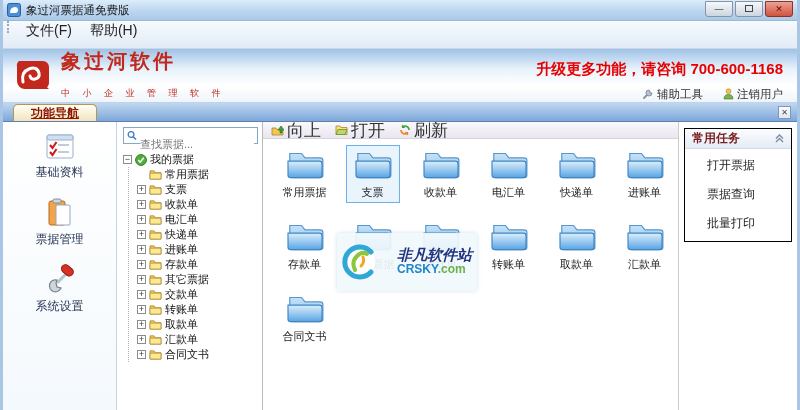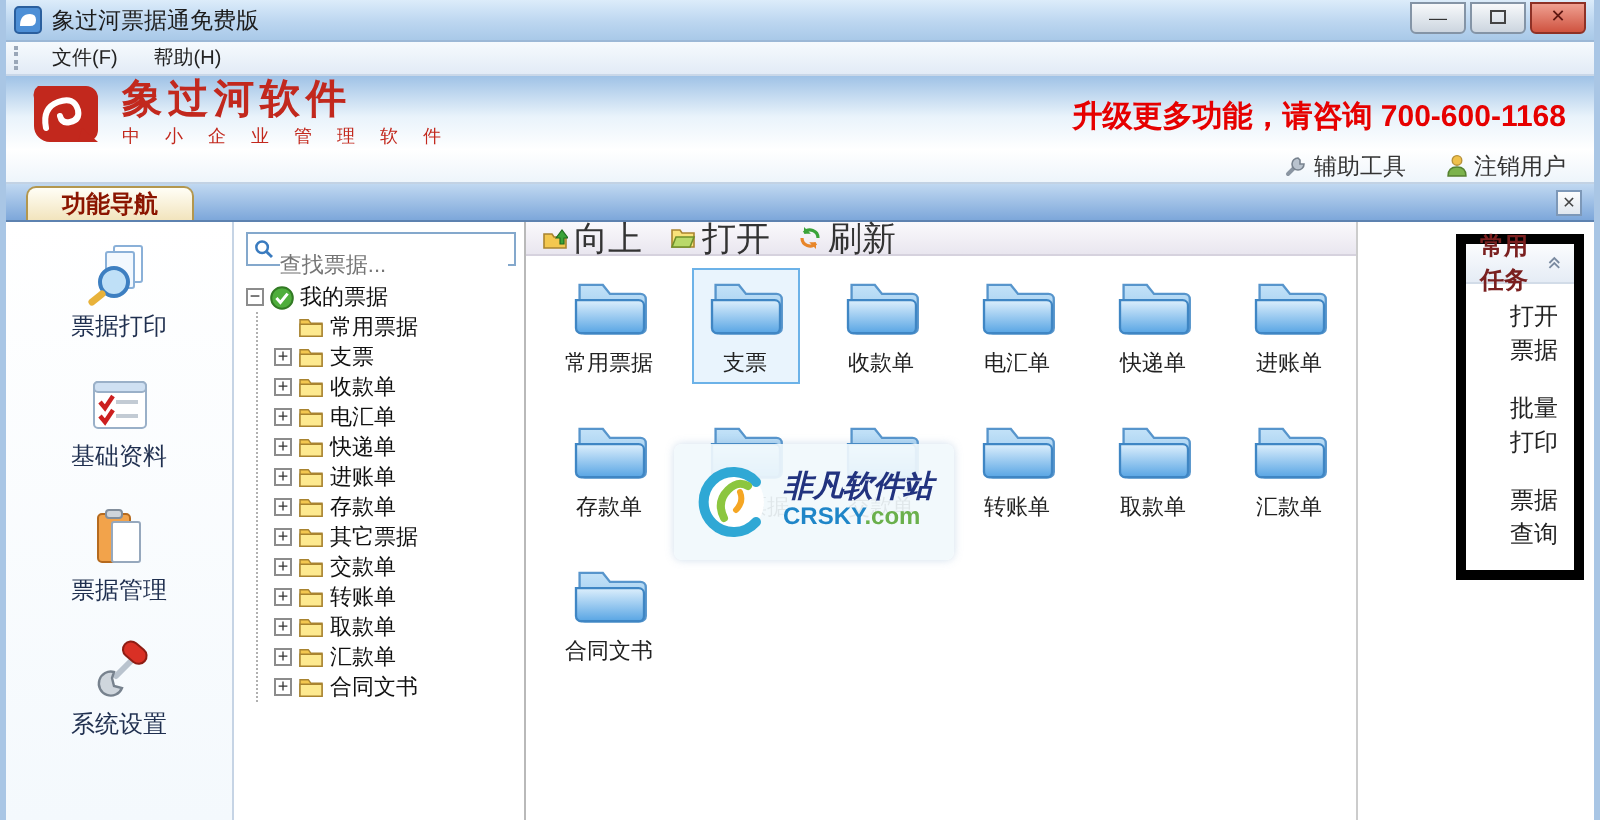--- a/index.html
+++ b/index.html
@@ -13,44 +13,44 @@
     display:flex; align-items:center; padding:0 4px; border-bottom:1px solid #9cb8d6; }
   .app-ico { width:14px; height:14px; margin-right:5px; }
   .title-text { font-size:11.5px; color:#1c1c1c; flex:1; }
   .winbtns { display:flex; gap:2px; align-items:flex-start; margin-top:-3px; }
   .wbtn { width:28px; height:16px; border:1px solid #8494a6; border-radius:0 0 3px 3px;
     background:linear-gradient(#f7f9fb,#ccd5df); font-size:9px; color:#333;
     display:flex; align-items:center; justify-content:center; cursor:pointer; }
   .wbtn.close { background:linear-gradient(#efa091,#cf5340); border-color:#8e3126; color:#5c1510; font-weight:bold; }
   .maxglyph { width:8px; height:7px; border:1px solid #444; display:block; }
   
-  .menubar { height:17px; background:linear-gradient(#f6fafd,#e2ebf6);
-    border-bottom:1px solid #c9d7e8; display:flex; align-items:center; font-size:10px; color:#222; }
+  .menubar { height:28px; background:linear-gradient(#f6fafd,#e2ebf6);
+    border-bottom:1px solid #c9d7e8; display:flex; align-items:flex-start; font-size:14px; color:#222; }
   .grip { width:5px; height:12px; border-left:2px dotted #9aa7b8; margin:0 5px 0 4px; }
   .menu-item { padding:1px 9px; cursor:pointer; }
   
   .banner { height:37px; position:relative;
     background:linear-gradient(180deg,#9fc2e6 0%,#e9f3fb 55%,#ffffff 100%); }
   .logo { position:absolute; left:10px; top:1px; display:flex; align-items:center; gap:6px; }
   .brandcol { display:flex; flex-direction:column; }
   .brand { font-size:20px; font-weight:bold; color:#c2281d; letter-spacing:3px; line-height:22px; }
-  .slogan { font-size:9px; color:#c2281d; letter-spacing:5px; margin-top:1px; }
+  .slogan { font-size:9px; color:#c2281d; letter-spacing:5px; margin-top:15px; }
   .promo { position:absolute; right:14px; top:11px; font-size:15px; font-weight:bold; color:#e60000; }
   
   .subtool { height:17px; background:linear-gradient(#ffffff,#eef5fb);
     border-bottom:1px solid #c2d2e4; display:flex; justify-content:flex-end;
     align-items:center; gap:20px; padding-right:14px; font-size:11.5px; color:#333; }
   .subtool .itm { display:flex; align-items:center; gap:3px; cursor:pointer; }
   
   .navstrip { height:19px; background:linear-gradient(#c0d8f1,#7da7da);
     border-bottom:1px solid #5d82b0; position:relative; }
   .navtab { position:absolute; left:10px; bottom:0; height:17px; padding:0 17px;
     background:linear-gradient(#fffef6,#f2e4bd); border:1px solid #b3974e; border-bottom:none;
     border-radius:5px 5px 0 0; font-size:12px; font-weight:bold; color:#8b1500;
-    display:flex; align-items:center; cursor:pointer; }
+    display:flex; align-items:center; cursor:pointer;text-decoration:underline; }
   .strip-close { position:absolute; right:6px; top:3px; width:13px; height:13px;
     background:linear-gradient(#fdfdfd,#e0e7ef); border:1px solid #7d98b8; font-size:8px;
     color:#444; display:flex; align-items:center; justify-content:center; cursor:pointer; }
   
   .bodyrow { flex:1; display:flex; min-height:0; background:#fff; }
   .sidebar { width:114px; background:linear-gradient(#ffffff,#f4f9fd);
     border-right:1px solid #c6d4e5; padding-top:10px; }
   .side-item { display:flex; flex-direction:column; align-items:center; gap:2px;
     margin-bottom:16px; cursor:pointer; }
   .side-item .lbl { font-size:12px; color:#1f2f4f; }
@@ -76,28 +76,28 @@
   .grid { display:grid; grid-template-columns:repeat(6,67px); grid-auto-rows:70px;
     column-gap:1px; row-gap:2px; }
   .fcell { display:flex; justify-content:center; align-items:flex-start; cursor:pointer; }
   .cellbox { display:flex; flex-direction:column; align-items:center; gap:2px;
     padding:3px 5px 2px; border:1px solid transparent; }
   .fcell.selected .cellbox { border-color:#6cb2e8; background:#e9f4fd; }
   .flabel { font-size:11px; color:#222; white-space:nowrap; }
   
   .watermark { position:absolute; left:74px; top:94px; width:140px; height:58px;
     background:rgba(241,248,252,.92); border-radius:4px; display:flex; align-items:center;
-    gap:8px; padding:4px; box-shadow:0 0 4px rgba(120,160,200,.35);justify-content:center; }
+    gap:20px; padding:4px; box-shadow:0 0 4px rgba(120,160,200,.35); }
   .wm-col { display:flex; flex-direction:column; line-height:15px; }
   .wm1 { font-size:15px; font-weight:bold; font-style:italic; color:#22337f; }
   .wm2 { font-size:12px; font-weight:bold; }
   .wm2 .c1 { color:#1f86c8; } .wm2 .c2 { color:#6ab04c; }
   
   .rightpanel { width:119px; border-left:1px solid #cccccc; background:#fff; padding:6px 5px; }
-  .taskbox { border:5px solid #000000;margin-left:44px; }
+  .taskbox { border:1px solid #000000; }
   .taskhead { height:20px; background:linear-gradient(#fbfcfe,#e5ecf5);
     border-bottom:1px solid #d2dce8; display:flex; align-items:center;
     justify-content:space-between; padding:0 7px; }
   .tasktitle { font-size:12px; font-weight:bold; color:#7a1f1f; }
   .tasklist { padding:8px 0 9px 22px; display:flex; flex-direction:column; gap:12px; }
   .task { font-size:12px; color:#222; cursor:pointer; }
 </style>
 </head>
 <body>
 
@@ -170,29 +170,20 @@
   </div>
 
   <div class="navstrip">
     <div class="navtab">功能导航</div>
     <div class="strip-close">✕</div>
   </div>
 
   <div class="bodyrow">
 
     <div class="sidebar">
-      <div class="side-item">
-        <svg width="34" height="32" viewBox="0 0 34 32">
-          <rect x="14" y="2" width="14" height="18" rx="1" fill="#fff" stroke="#8ab0d8"></rect>
-          <rect x="10" y="5" width="14" height="18" rx="1" fill="#f2f8fe" stroke="#8ab0d8"></rect>
-          <circle cx="14" cy="20" r="7" fill="#bfe0f7" stroke="#3d7fc1" stroke-width="2"></circle>
-          <line x1="8" y1="26" x2="3" y2="30" stroke="#e8b23a" stroke-width="3.5" stroke-linecap="round"></line>
-        </svg>
-        <span class="lbl">票据打印</span>
-      </div>
       <div class="side-item">
         <svg width="34" height="30" viewBox="0 0 34 30">
           <rect x="4" y="3" width="26" height="23" rx="2" fill="#fff" stroke="#9ab0c8"></rect>
           <rect x="4" y="3" width="26" height="5" rx="2" fill="#cfe0f2" stroke="#9ab0c8"></rect>
           <line x1="15" y1="13" x2="26" y2="13" stroke="#c3cbd4" stroke-width="2"></line>
           <line x1="15" y1="20" x2="26" y2="20" stroke="#c3cbd4" stroke-width="2"></line>
           <path d="M7 13 l2.5 3 4-6" fill="none" stroke="#cc1f1f" stroke-width="2.2"></path>
           <path d="M7 20 l2.5 3 4-6" fill="none" stroke="#cc1f1f" stroke-width="2.2"></path>
         </svg>
         <span class="lbl">基础资料</span>
@@ -505,20 +496,20 @@
     <div class="rightpanel">
       <div class="taskbox">
         <div class="taskhead">
           <span class="tasktitle">常用任务</span>
           <svg width="9" height="9" viewBox="0 0 9 9">
             <path d="M1 4.5 L4.5 1 L8 4.5 M1 8 L4.5 4.5 L8 8" fill="none" stroke="#7a8aa0" stroke-width="1.3"></path>
           </svg>
         </div>
         <div class="tasklist">
           <span class="task">打开票据</span>
+          <span class="task">票据查询</span>
           <span class="task">批量打印</span>
-          <span class="task">票据查询</span>
         </div>
       </div>
     </div>
 
   </div>
 </div>
 
 </body></html>

